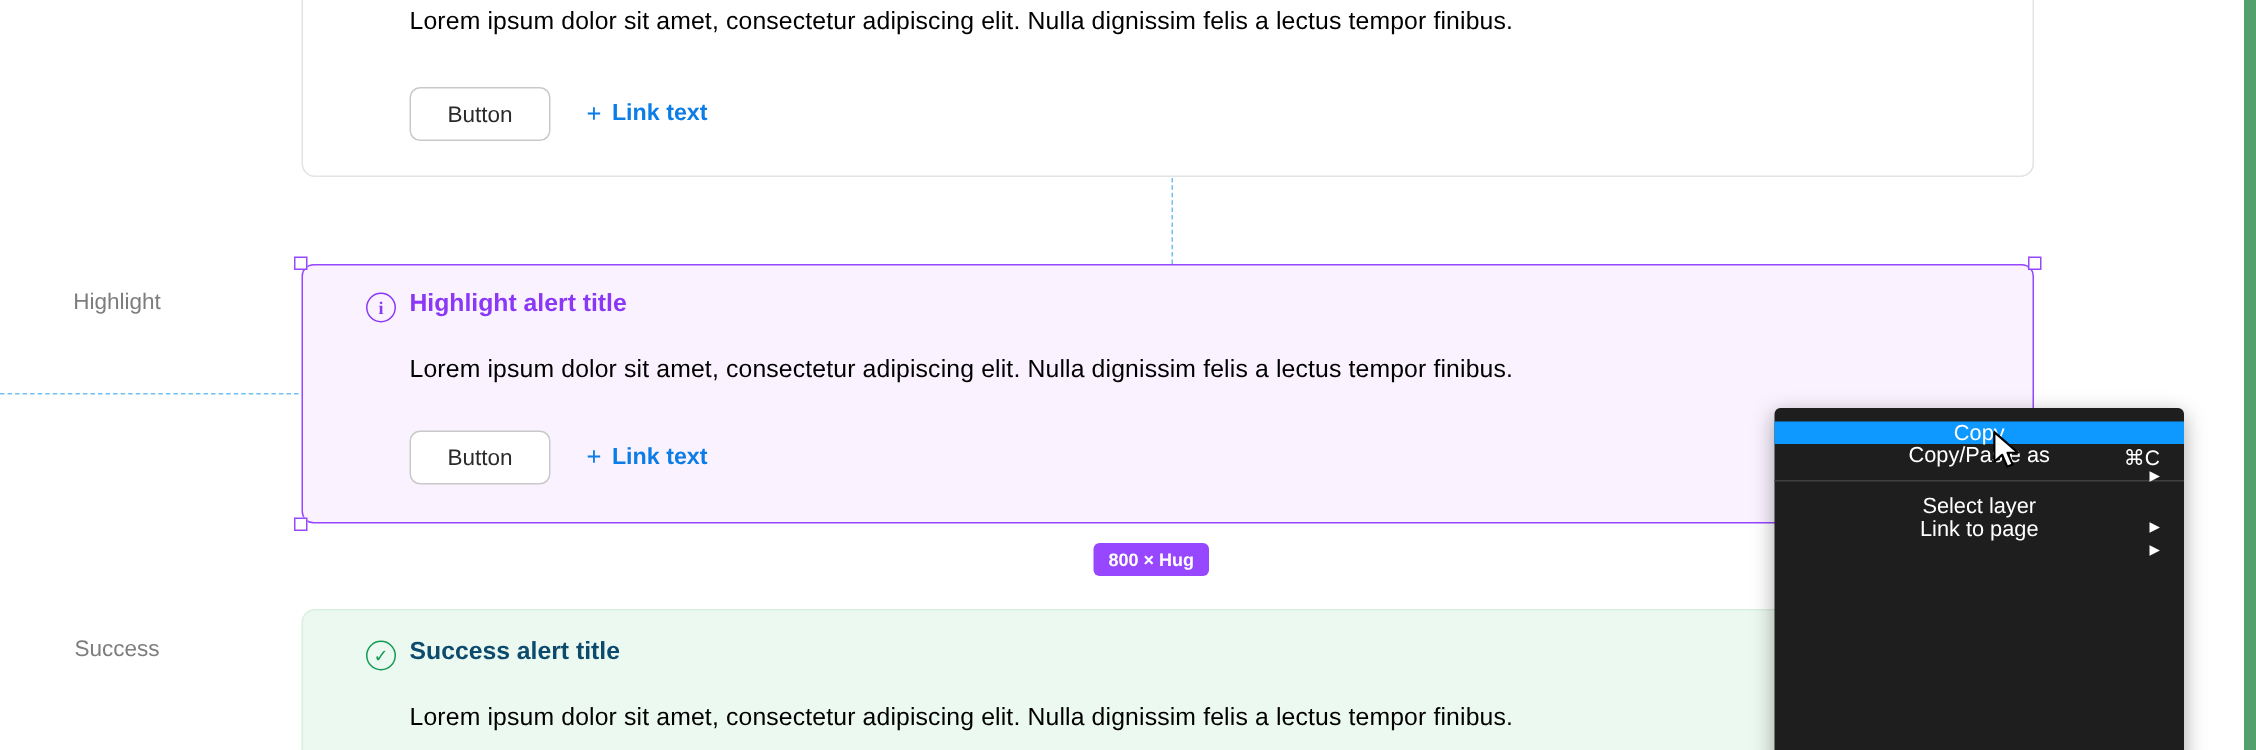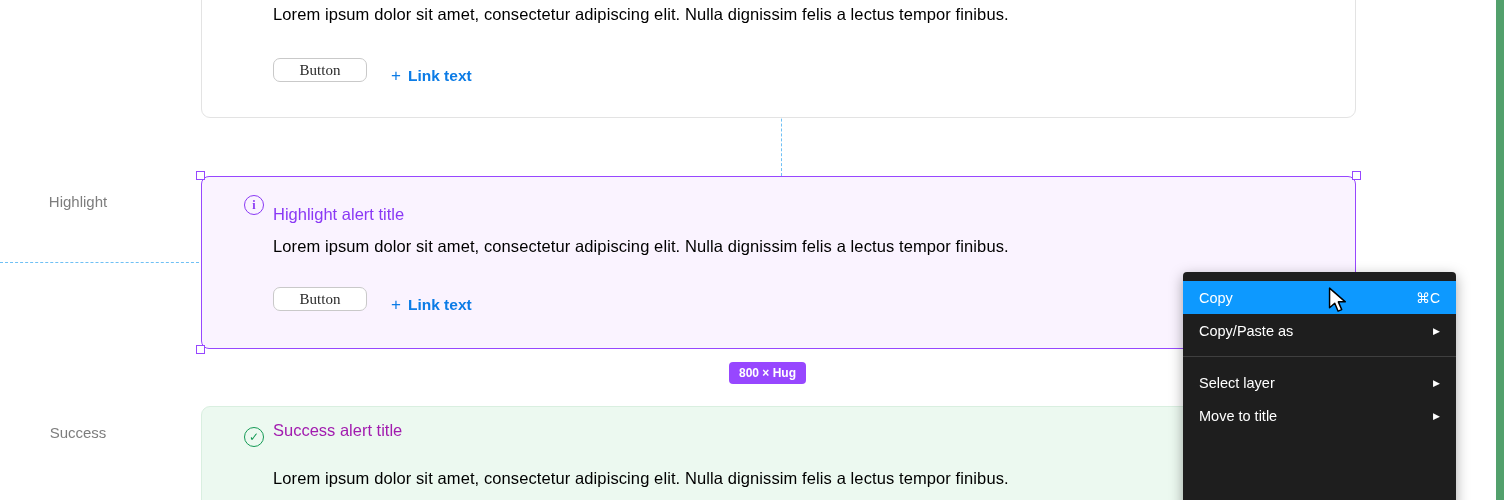--- a/index.html
+++ b/index.html
@@ -15,28 +15,28 @@
 
   
   .side-label { position:absolute; left:0; width:156px; text-align:center;
                 font-size:15px; color:#7d7d7d; }
   #label-highlight { top:193px; }
   #label-success  { top:424px; }
 
   
   .alert-card { position:absolute; left:201px; width:1155px; border-radius:9px; }
   .alert-body { position:absolute; left:71px; font-size:16.5px; color:#000000; letter-spacing:0.1px; }
-  .alert-title { position:absolute; left:71px; font-size:16.5px; font-weight:400;margin-top:12px; }
+  .alert-title { position:absolute; left:71px; font-size:16.5px; font-weight:700; }
   .alert-icon { position:absolute; left:42px; width:20px; height:20px; border-radius:50%;
                 display:flex; align-items:center; justify-content:center;
                 font-size:12px; font-weight:700; font-family:"Liberation Serif","DejaVu Serif",serif; }
-  .btn { position:absolute; left:71px; width:94px; height:24px; background:#ffffff;
+  .btn { position:absolute; left:71px; width:94px; height:36px; background:#ffffff;
          border:1px solid #c9c9c9; border-radius:7px; font-size:15px; color:#2a2a2a;
          display:flex; align-items:center; justify-content:center;
-         font-family:Liberation Serif, serif; }
+         font-family:Liberation Sans, sans-serif; }
   .link { position:absolute; left:189px; color:#0c7ce6; font-size:15.5px; font-weight:600;
           display:flex; align-items:center; gap:7px; }
   .link .plus { font-size:17px; font-weight:500; }
 
   #top-card { top:-64px; height:182px; background:#ffffff; border:1px solid #e3e3e3; }
   #top-card .alert-body { top:68px; }
   #top-card .btn  { top:121px; }
   #top-card .link { top:129px; }
 
   #highlight-card { top:176px; height:173px; background:#faf3ff;
@@ -53,29 +53,29 @@
   .h-tr { right:-6px; top:-6px; }
   .h-bl { left:-6px;  bottom:-6px; }
   .h-br { right:-6px; bottom:-6px; }
 
   #size-badge { position:absolute; left:729px; top:362px; background:#9747ff; color:#ffffff;
                 font-size:12px; font-weight:700; padding:4px 10px; border-radius:4px; }
 
   #success-card { top:406px; height:162px; background:#ecf9f0; border:1px solid #d9efe0; }
   #success-card .alert-icon { top:20px; border:1.7px solid #149a55; color:#149a55;
                               font-family:"Liberation Sans","DejaVu Sans",sans-serif; font-size:12px; }
-  #success-card .alert-title { top:2px; color:#a21caf; }
+  #success-card .alert-title { top:18px; color:#0c4a6e; }
   #success-card .alert-body { top:62px; white-space:nowrap; overflow:hidden; width:1050px; }
 
   
   #context-menu { position:absolute; left:1183px; top:272px; width:273px; height:312px;
                   background:#1e1e1e; border-radius:4px; padding:9px 0;
                   box-shadow:0 4px 14px rgba(0,0,0,0.35); }
-  .menu-item { height:33px; display:flex; align-items:center; padding:0 16px;
-               color:#ffffff; font-size:14.5px; }
+  .menu-item { height:15px; display:flex; align-items:center; padding:0 16px;
+               color:#ffffff; font-size:14.5px;flex-direction:column; }
   .menu-item.highlighted { background:#0d99ff; }
   .mi-shortcut { margin-left:auto; color:rgba(255,255,255,0.85); font-size:14px; }
   .menu-item.highlighted .mi-shortcut { color:#ffffff; }
   .mi-arrow { margin-left:auto; font-size:9px; color:#ffffff; }
   .menu-divider { height:1px; background:#3f3f3f; margin:9px 0; }
 
   
   #cursor { position:absolute; left:1328px; top:287px; width:20px; height:27px; }
   #green-strip { position:absolute; left:1496px; top:0; width:8px; height:500px; background:#52a06c; }
 </style>
@@ -130,21 +130,21 @@
     <div class="menu-item">
       <span>Copy/Paste as</span>
       <span class="mi-arrow">▶</span>
     </div>
     <div class="menu-divider"></div>
     <div class="menu-item">
       <span>Select layer</span>
       <span class="mi-arrow">▶</span>
     </div>
     <div class="menu-item">
-      <span>Move to title</span>
+      <span>Link to page</span>
       <span class="mi-arrow">▶</span>
     </div>
   </div>
 
   <svg id="cursor" viewBox="0 0 17 24">
     <path d="M1 1 L1 18.5 L5.6 14.4 L8.6 21.5 L11.8 20.1 L8.8 13.2 L15 13.2 Z" fill="#ffffff" stroke="#000000" stroke-width="1.3" stroke-linejoin="round"></path>
   </svg>
 
   <div id="green-strip"></div>
 

